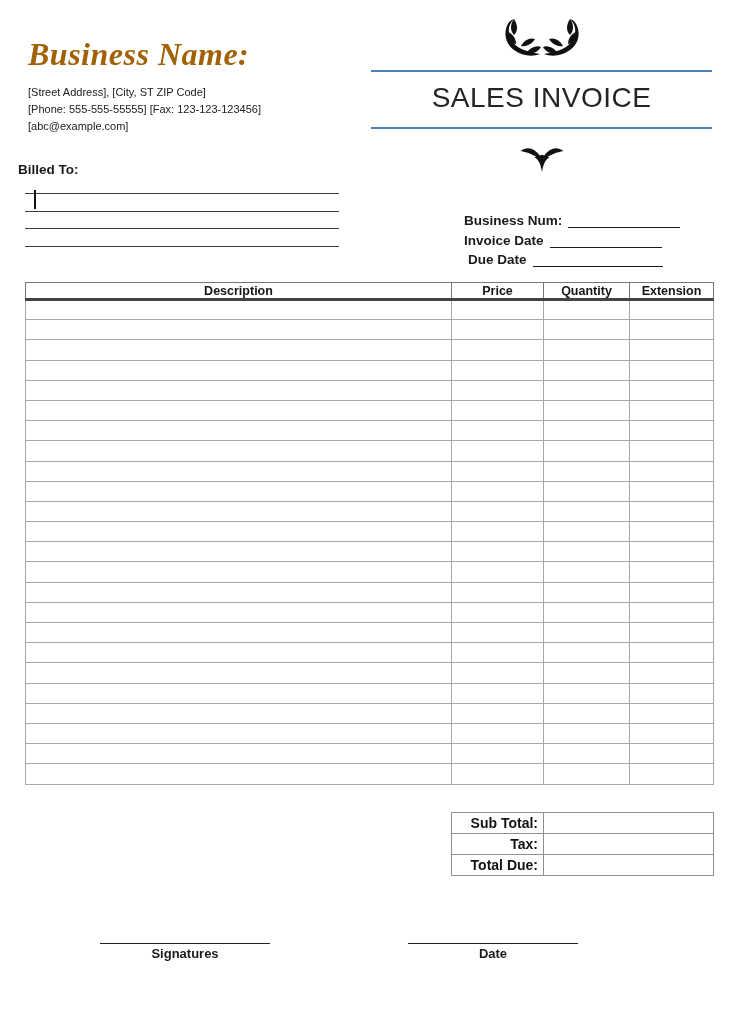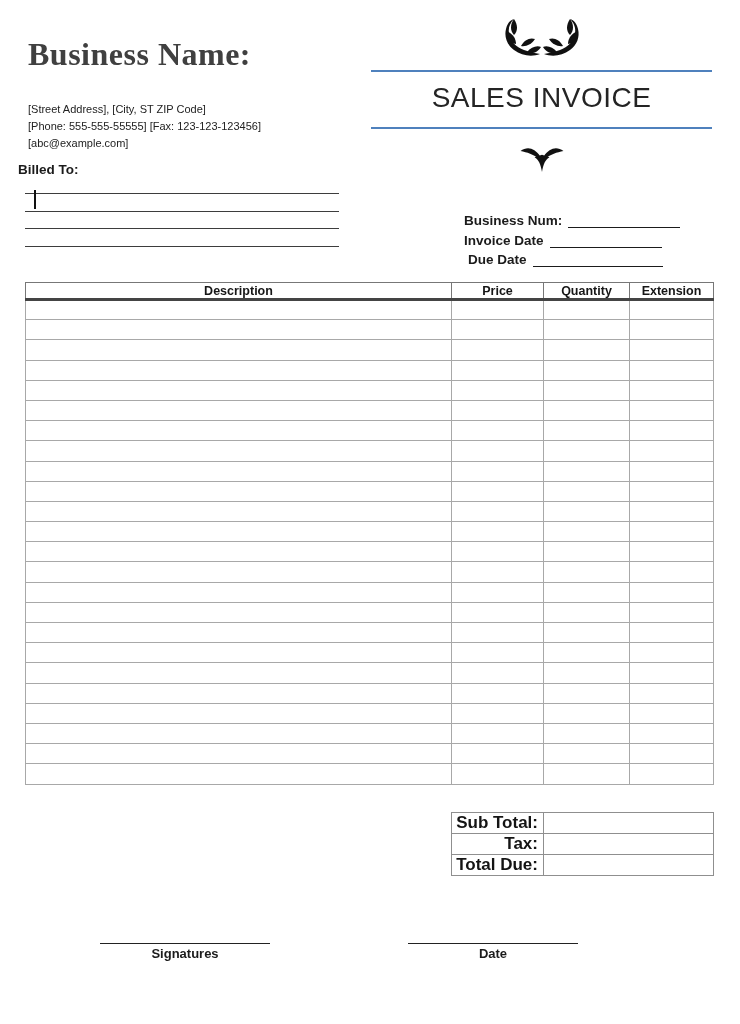--- a/index.html
+++ b/index.html
@@ -6,22 +6,23 @@
   html,body { background:#ffffff; }
   .page {
     position:relative; width:740px; height:1024px; background:#ffffff;
     font-family:"Liberation Sans", sans-serif; color:#1b1b1b; overflow:hidden;
   }
 
   
   .biz { position:absolute; left:28px; top:36px; width:340px; }
   .biz h1 {
     font-family:"Liberation Serif", serif; font-weight:bold;
-    font-size:32px; line-height:36px; letter-spacing:0.5px; color:#404040;
-    margin:0 0 29px 0;
+    font-size:32px; line-height:36px; letter-spacing:0.5px; color:#a16207;
+    margin:0 0 12px 0;
+    font-style:italic;
   }
   .biz p { font-size:11px; line-height:17px; color:#222; }
 
   
   .inv-head { position:absolute; left:371px; top:16px; width:341px; }
   .inv-head svg { display:block; margin:0 auto; }
   .rule { border-top:2px solid #4f81bd; width:100%; }
   .rule-top { margin-top:12px; }
   .doc-title {
     text-align:center; font-size:28px; line-height:29px; color:#242424;
@@ -54,21 +55,21 @@
     height:17px; font-size:12.5px; font-weight:bold; color:#161616;
     text-align:center; vertical-align:middle; background:#fff;
   }
   .items-table td { border:1px solid #a8a8a8; height:20.2px; background:#fff; }
   .items-table { border:1px solid #8a8a8a; }
 
   
   .summary { position:absolute; left:451px; top:812px; border-collapse:collapse; table-layout:fixed; }
   .summary td { border:1px solid #8f8f8f; height:21px; background:#fff; }
   .summary .sum-label {
-    width:92px; font-size:17px; font-weight:bold; text-align:right;
+    width:92px; font-size:14px; font-weight:bold; text-align:right;
     padding-right:5px; color:#141414;
   }
   .summary .sum-value { width:170px; }
 
   
   .sig-line { position:absolute; top:926px; width:170px; height:18px; border-bottom:1.6px solid #222; }
   .sig-line-left { left:100px; }
   .sig-line-right { left:408px; }
   .sig-label { position:absolute; top:946px; width:170px; text-align:center; font-size:13px; font-weight:bold; }
   .sig-label-left { left:100px; }

